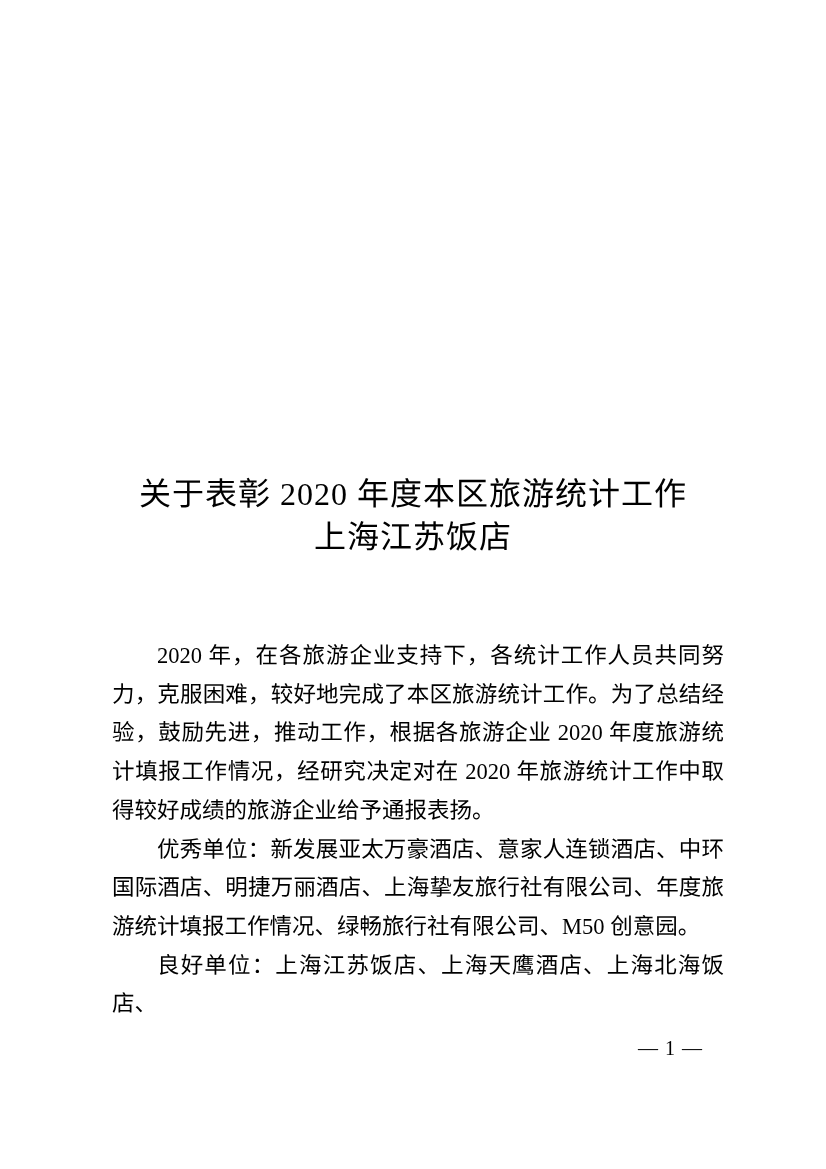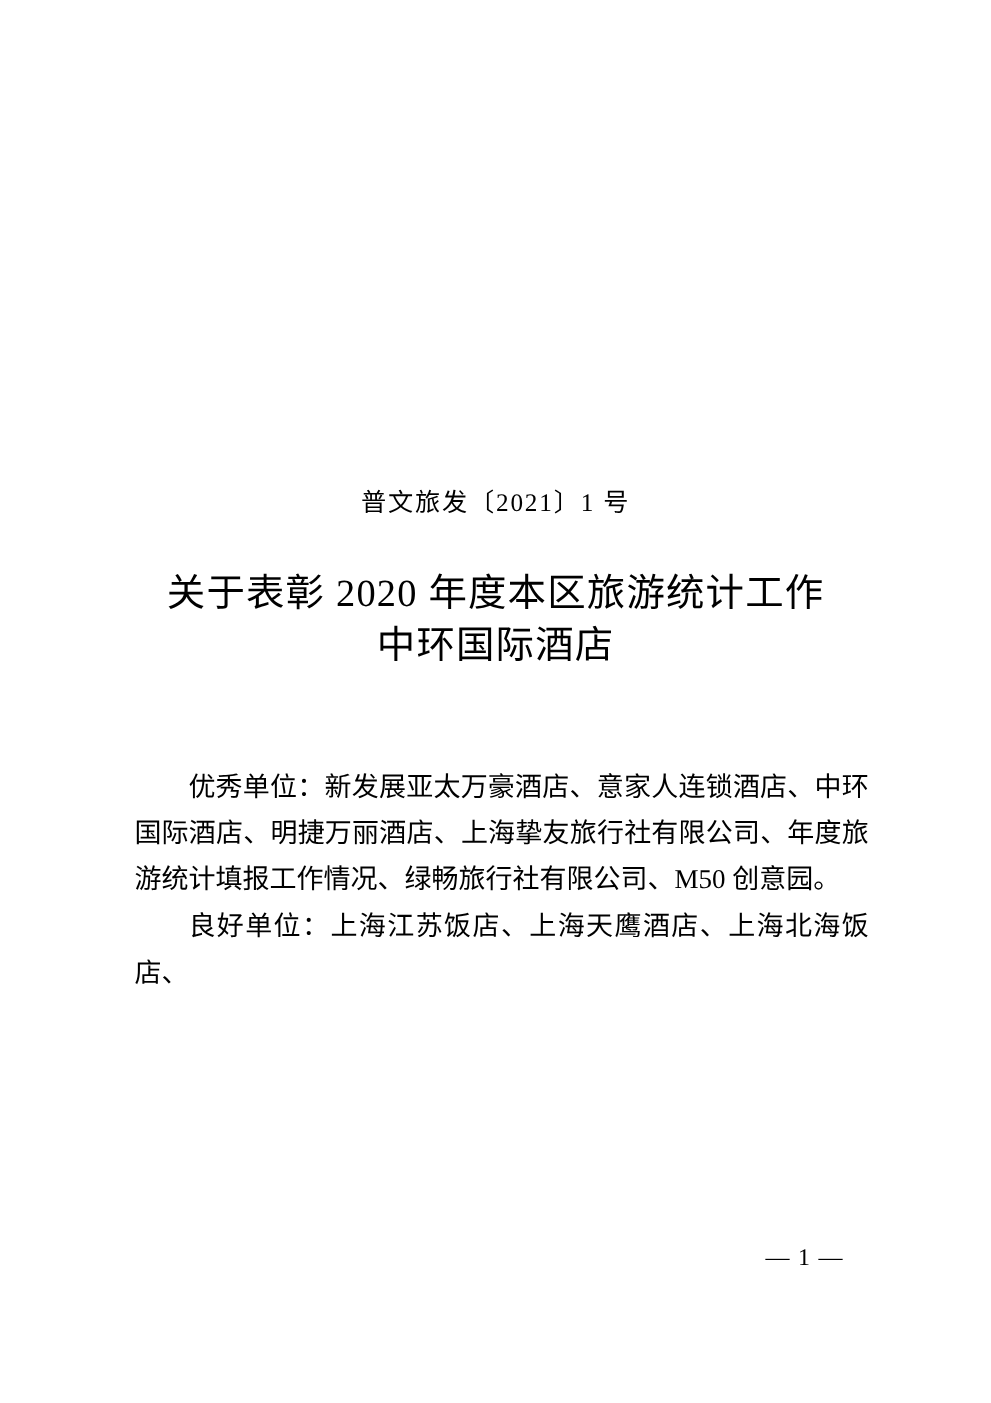--- a/index.html
+++ b/index.html
@@ -72,27 +72,27 @@
     line-height: 24px;
     letter-spacing: 1px;
     white-space: pre;
   }
 </style>
 </head>
 <body>
 
 <div class="page">
 
-  <div class="doc-number">普文旅发〔2021〕1 号</div>
 
   <h1 class="doc-title">
     <span class="title-line">关于表彰 2020 年度本区旅游统计工作</span>
-    <span class="title-line">中环国际酒店</span>
+    <span class="title-line">上海江苏饭店</span>
   </h1>
 
   <div class="doc-body">
+    <p class="para">2020 年，在各旅游企业支持下，各统计工作人员共同努力，克服困难，较好地完成了本区旅游统计工作。为了总结经验，鼓励先进，推动工作，根据各旅游企业 2020 年度旅游统计填报工作情况，经研究决定对在 2020 年旅游统计工作中取得较好成绩的旅游企业给予通报表扬。</p>
     <p class="para">优秀单位：新发展亚太万豪酒店、意家人连锁酒店、中环国际酒店、明捷万丽酒店、上海挚友旅行社有限公司、年度旅游统计填报工作情况、绿畅旅行社有限公司、M50 创意园。</p>
     <p class="para">良好单位：上海江苏饭店、上海天鹰酒店、上海北海饭店、</p>
   </div>
 
   <div class="page-number">— 1 —</div>
 
 </div>
 
 </body></html>

